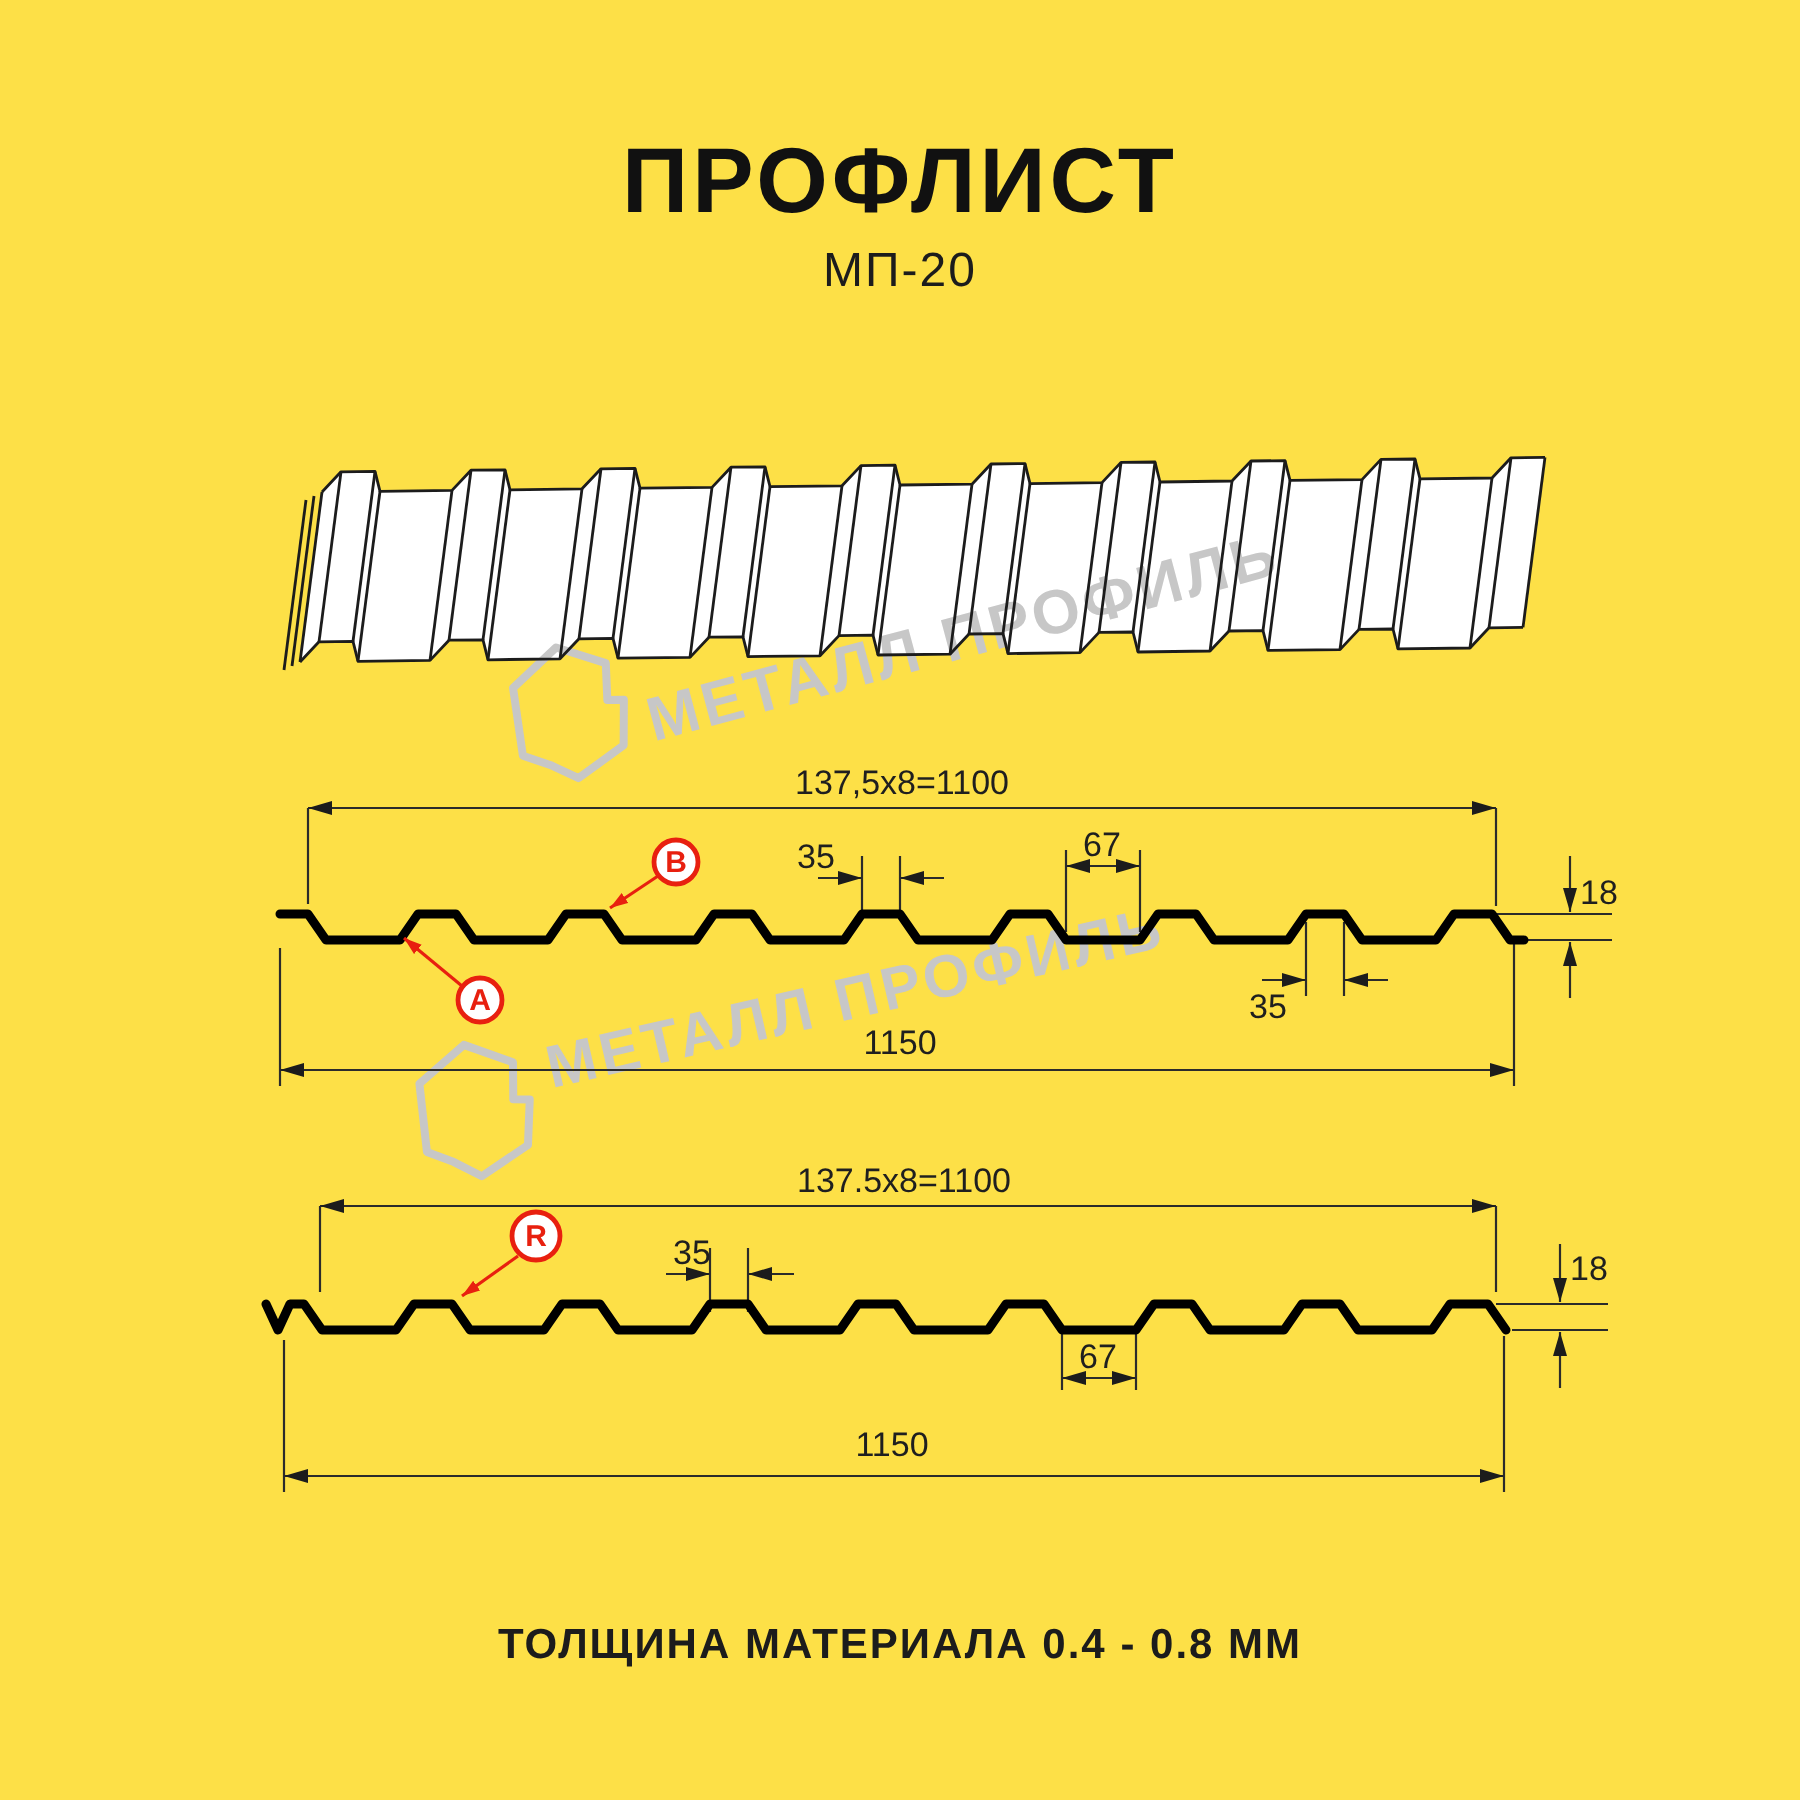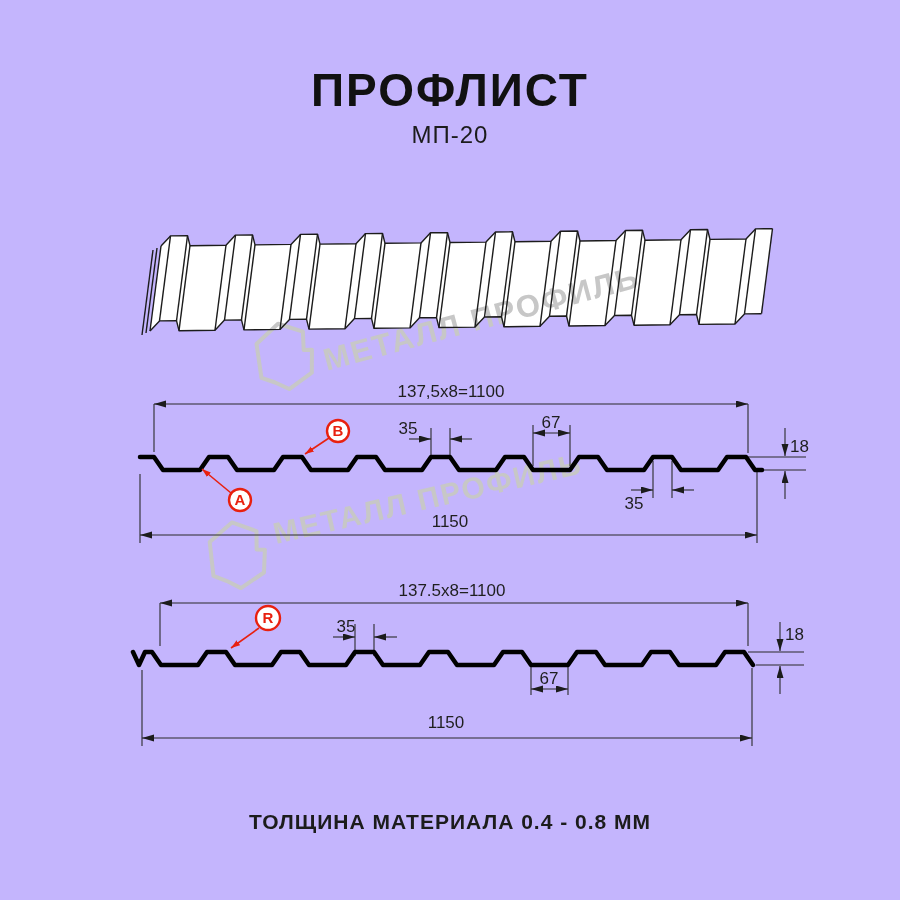--- a/index.html
+++ b/index.html
@@ -1,16 +1,16 @@
 <!DOCTYPE html>
 <html><head>
 <meta charset="utf-8">
 <style>
   html,body{margin:0;padding:0;background:#ffffff;}
-  .page{position:relative;width:900px;height:900px;background:#c4b5fd;overflow:hidden;
+  .page{position:relative;width:900px;height:900px;background:#fde047;overflow:hidden;
         font-family:"Liberation Sans", sans-serif;}
   svg{display:block;}
   text{font-family:"Liberation Sans", sans-serif;}
   .title-txt{font-size:46px;font-weight:bold;letter-spacing:2px;fill:#111;}
   .subtitle-txt{font-size:24px;font-weight:normal;letter-spacing:1px;fill:#1c1c1c;}
   .footer-txt{font-size:21px;font-weight:bold;letter-spacing:1px;fill:#1c1c1c;}
   .dim-txt{font-size:17px;fill:#1f1f1f;}
   .wm-txt1{font-size:31px;font-weight:bold;letter-spacing:2px;fill:#c7c7c7;}
   .wm-txt2{font-size:30px;font-weight:bold;letter-spacing:2px;fill:#c7c7c7;}
   .wm-logo{fill:none;stroke:#c7c7c7;stroke-width:4;stroke-linejoin:round;}

